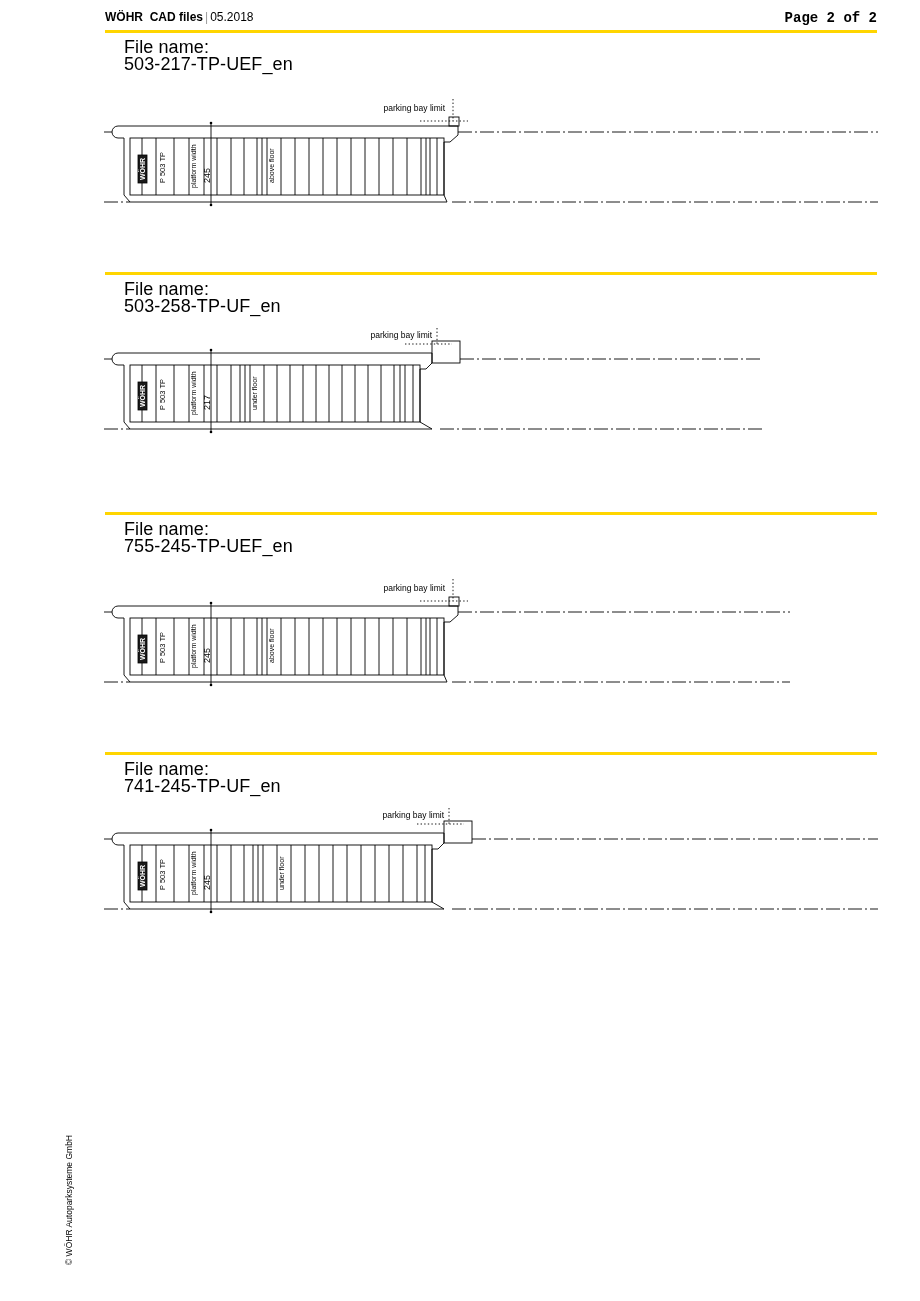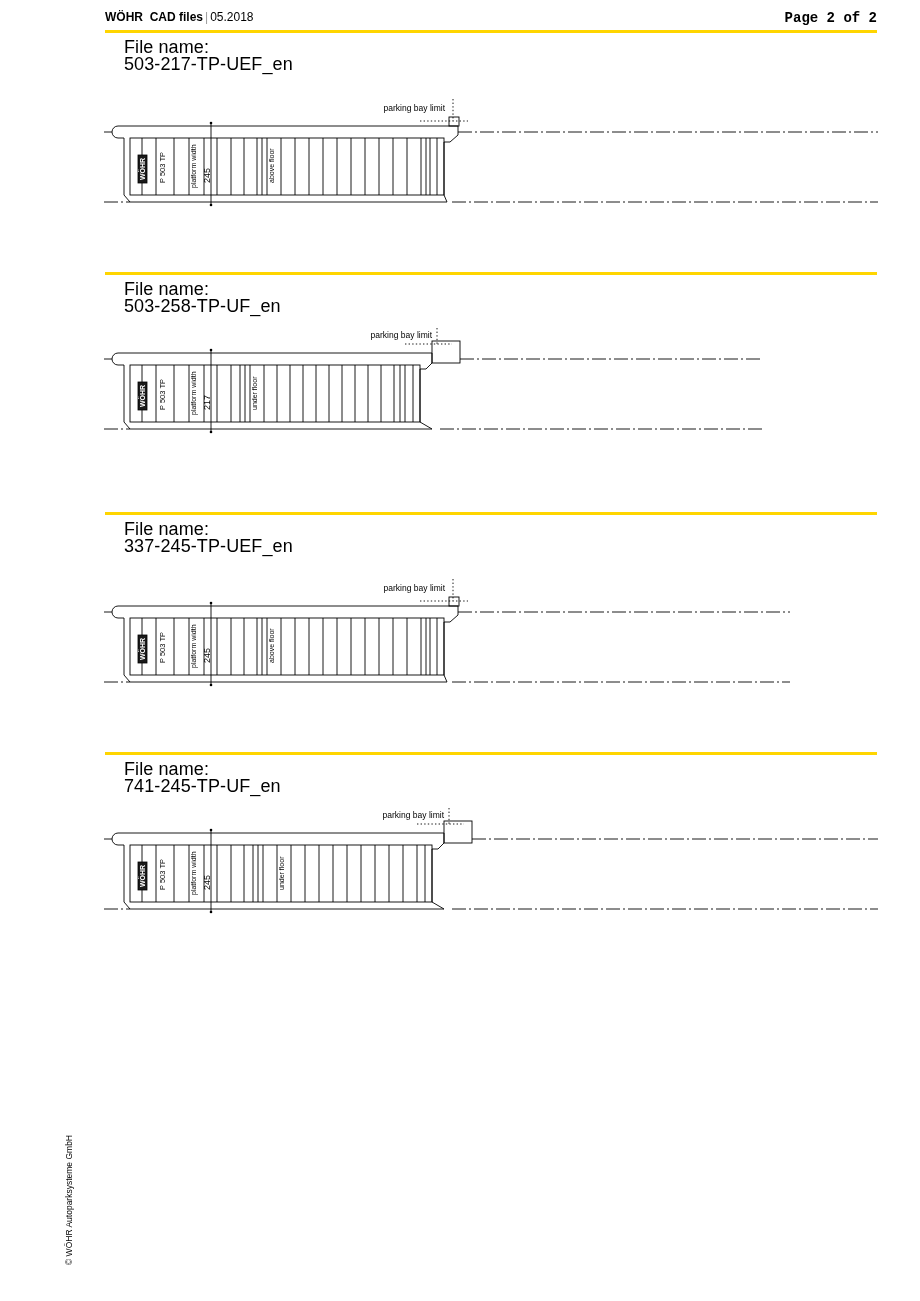--- a/index.html
+++ b/index.html
@@ -228,21 +228,21 @@
       </g>
       <line x1="104" y1="107" x2="130" y2="107" stroke-dasharray="14,3,2,3"></line>
     </g>
   </svg>
 </div>
 
 <div class="section" id="section-3" style="top:512px;">
   <div class="rule-yellow"></div>
   <div class="filename-block">
     <span class="filename-label">File name:</span>
-    <span class="filename-value">337-245-TP-UEF_en</span>
+    <span class="filename-value">755-245-TP-UEF_en</span>
   </div>
 </div>
 
 <div class="drawing" id="drawing-3" style="top:565px;">
   <svg class="dwg-svg" width="920" height="125" viewBox="0 0 920 125">
     <g fill="none" stroke="#000" stroke-width="0.9" shape-rendering="geometricPrecision">
 
       <text x="445" y="26" text-anchor="end" font-family="'Liberation Sans', sans-serif" font-size="8.5" fill="#000" stroke="none">parking bay limit</text>
       <line x1="453" y1="14" x2="453" y2="36" stroke-dasharray="1.4,2.2"></line>
       <line x1="420" y1="36" x2="468" y2="36" stroke-dasharray="1.4,2.2"></line>

